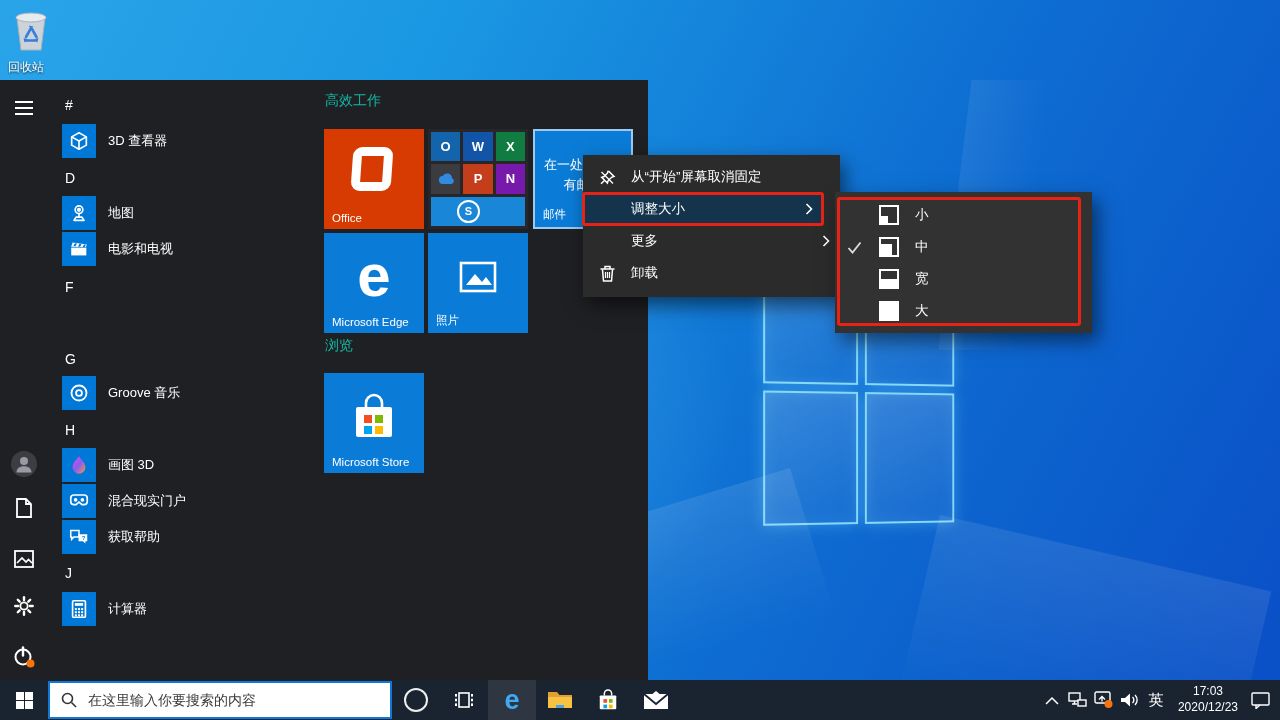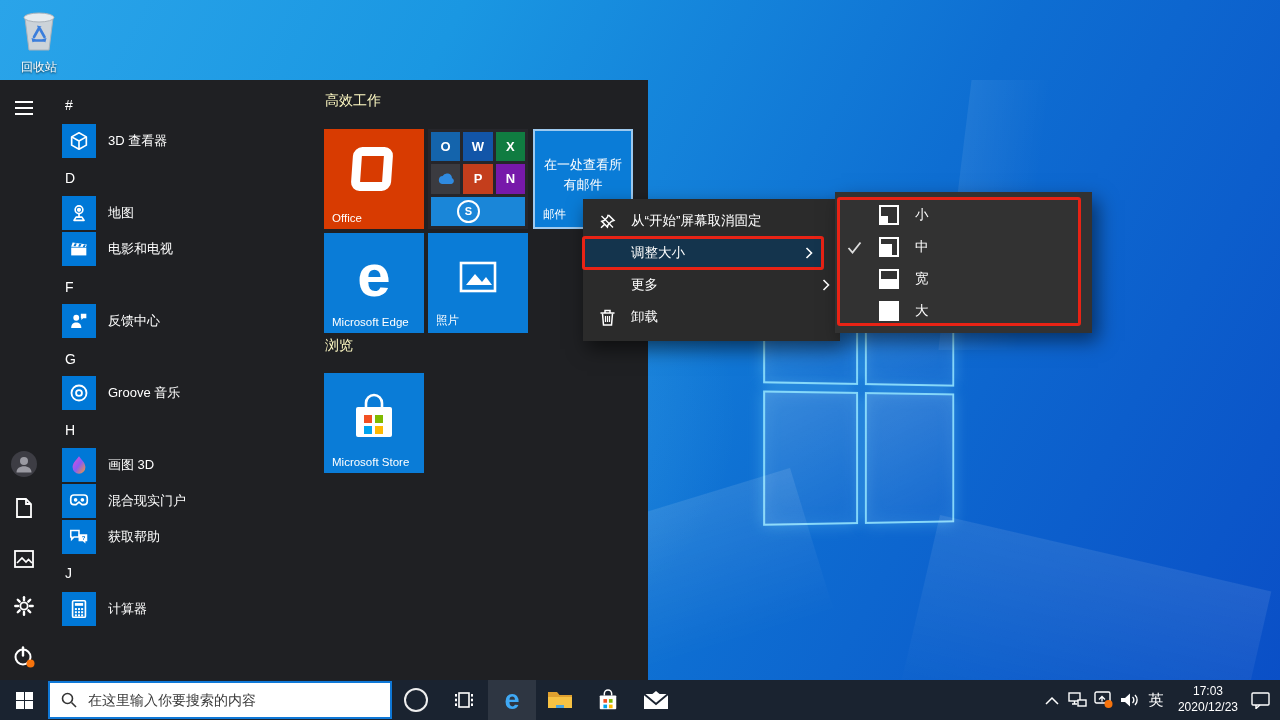--- a/index.html
+++ b/index.html
@@ -16,51 +16,51 @@
     box-shadow:0 0 14px rgba(120,220,255,.35), inset 0 0 18px rgba(160,230,255,.12);}
   .ray{position:absolute;pointer-events:none;}
   .ray1{left:330px;top:468px;width:460px;height:150px;transform:rotate(-17deg);transform-origin:right top;
     background:linear-gradient(to bottom,rgba(255,255,255,.10),rgba(255,255,255,0));}
   .ray2{left:940px;top:515px;width:340px;height:180px;transform:rotate(13deg);transform-origin:left top;
     background:linear-gradient(to bottom,rgba(255,255,255,.09),rgba(255,255,255,0));}
   .ray3{left:955px;top:80px;width:80px;height:270px;transform:skewX(-7deg);
     background:linear-gradient(to right,rgba(255,255,255,.07),rgba(255,255,255,0));}
 
   
-  .rbin{position:absolute;left:8px;top:6px;width:62px;text-align:center;cursor:default;}
+  .rbin{position:absolute;left:8px;top:6px;width:62px;text-align:left;cursor:default;}
   .rbin .lbl{color:#fff;font-size:12px;text-shadow:0 1px 2px rgba(0,0,0,.75);margin-top:1px;display:block;}
 
   
   .start{position:absolute;left:0;top:80px;width:648px;height:600px;background:#1f2023;z-index:10;}
   .rail{position:absolute;left:0;top:0;width:48px;height:100%;}
   .rail .rbtn{position:absolute;left:0;width:48px;height:40px;display:flex;align-items:center;justify-content:center;}
   .applist{position:absolute;left:56px;top:0;width:252px;height:100%;}
   .hdr{position:absolute;left:9px;color:#fff;font-size:14px;height:20px;display:flex;align-items:center;}
   .arow{position:absolute;left:6px;width:244px;height:34px;display:flex;align-items:center;gap:12px;}
   .tile36{width:34px;height:34px;background:#0078d7;display:flex;align-items:center;justify-content:center;flex:none;}
   .arow .al{color:#fff;font-size:13px;white-space:nowrap;}
 
   
   .tiles{position:absolute;left:324px;top:0;width:316px;height:100%;}
-  .gtitle{position:absolute;left:1px;color:#fef9c3;font-size:14px;}
+  .gtitle{position:absolute;left:1px;color:#14b8a6;font-size:14px;}
   .tile{position:absolute;width:100px;height:100px;background:#0a7cd7;box-sizing:border-box;}
   .tlabel{position:absolute;left:8px;bottom:5px;color:#fff;font-size:11.5px;white-space:nowrap;margin-top:36px;}
   .t-office{background:#d83b01;}
   .o-glyph{position:absolute;left:28px;top:18px;width:40px;height:44px;border:9px solid #fff;border-radius:9px;box-sizing:border-box;transform:skewX(-4deg);}
   .t-suite{background:#26262b;display:grid;grid-template-columns:1fr 1fr 1fr;grid-template-rows:1fr 1fr 1fr;gap:3px;padding:3px;}
   .sc{display:flex;align-items:center;justify-content:center;color:#fff;font-weight:bold;font-size:13px;}
   .sc-skype{grid-column:1/4;background:#1a86d8;justify-content:flex-start;padding-left:26px;}
   .sring{width:19px;height:19px;border:2px solid #fff;border-radius:50%;display:flex;align-items:center;justify-content:center;font-size:11px;font-weight:bold;color:#fff;}
   .t-mail{border:2px solid #9dc9ef;}
   .mail-body{padding:24px 6px 0;color:#fff;font-size:13px;text-align:center;line-height:1.55;}
   .e-glyph{position:absolute;left:0;right:0;top:8px;text-align:center;font-size:60px;font-weight:bold;color:#fff;}
 
   
   .cmenu{position:absolute;left:583px;top:155px;width:257px;background:#2b2b2b;padding:6px 0 8px;z-index:50;
-    box-shadow:4px 8px 18px rgba(0,0,0,.55);margin-top:44px;}
+    box-shadow:4px 8px 18px rgba(0,0,0,.55);}
   .cm-item{height:32px;display:flex;align-items:center;padding-left:14px;gap:14px;color:#fff;font-size:13.5px;}
   .cm-ic{width:20px;display:flex;justify-content:center;flex:none;}
   .cm-item .cm-lbl{flex:1;}
   .cm-item.hl{background:#14344d;outline:3px solid #e82315;outline-offset:-2px;margin-right:17px;border-radius:2px;}
   .chev{margin-right:10px;flex:none;}
 
   
   .smenu{position:absolute;left:835px;top:192px;width:257px;height:141px;background:#323232;z-index:60;
     box-shadow:6px 8px 18px rgba(0,0,0,.5);padding-top:7px;box-sizing:border-box;}
   .red-frame{position:absolute;left:2px;top:5px;width:244px;height:129px;border:3px solid #e82315;border-radius:3px;box-sizing:border-box;pointer-events:none;}
@@ -211,30 +211,20 @@
           <path d="M7.5 5.6 l2.2 .3 -1.5 3 -2.2 -.3 Z" fill="#0078d7"></path>
             <path d="M12.5 6.3 l2.2 .3 -1.5 3 -2.2 -.3 Z" fill="#0078d7"></path>
             <path d="M17.5 7 l2 .3 -1.4 2.8 -2.1 -.3 Z" fill="#0078d7"></path>
         </svg>
         </span>
       <span class="al">电影和电视</span>
     </div>
 
     <div class="hdr" style="top:197px">F</div>
 
-    <div class="arow" style="top:224px">
-      <span class="tile36">
-        <svg width="22" height="22" viewBox="0 0 24 24" fill="#fff">
-          <circle cx="9" cy="8.5" r="3.2"></circle>
-          <path d="M3.5 19.5 c0-3.8 2.4-5.8 5.5-5.8 s5.5 2 5.5 5.8 Z"></path>
-          <path d="M14 4 h6 v5 h-3.4 l-2 2 v-2 H14 Z"></path>
-        </svg>
-        </span>
-      <span class="al">反馈中心</span>
-    </div>
 
     <div class="hdr" style="top:269px">G</div>
 
     <div class="arow" style="top:296px">
       <span class="tile36">
         <svg width="22" height="22" viewBox="0 0 24 24" fill="none" stroke="#fff">
           <circle cx="12" cy="12" r="8.2" stroke-width="2"></circle>
             <circle cx="12" cy="12" r="3.2" stroke-width="2"></circle>
         </svg>
         </span>

